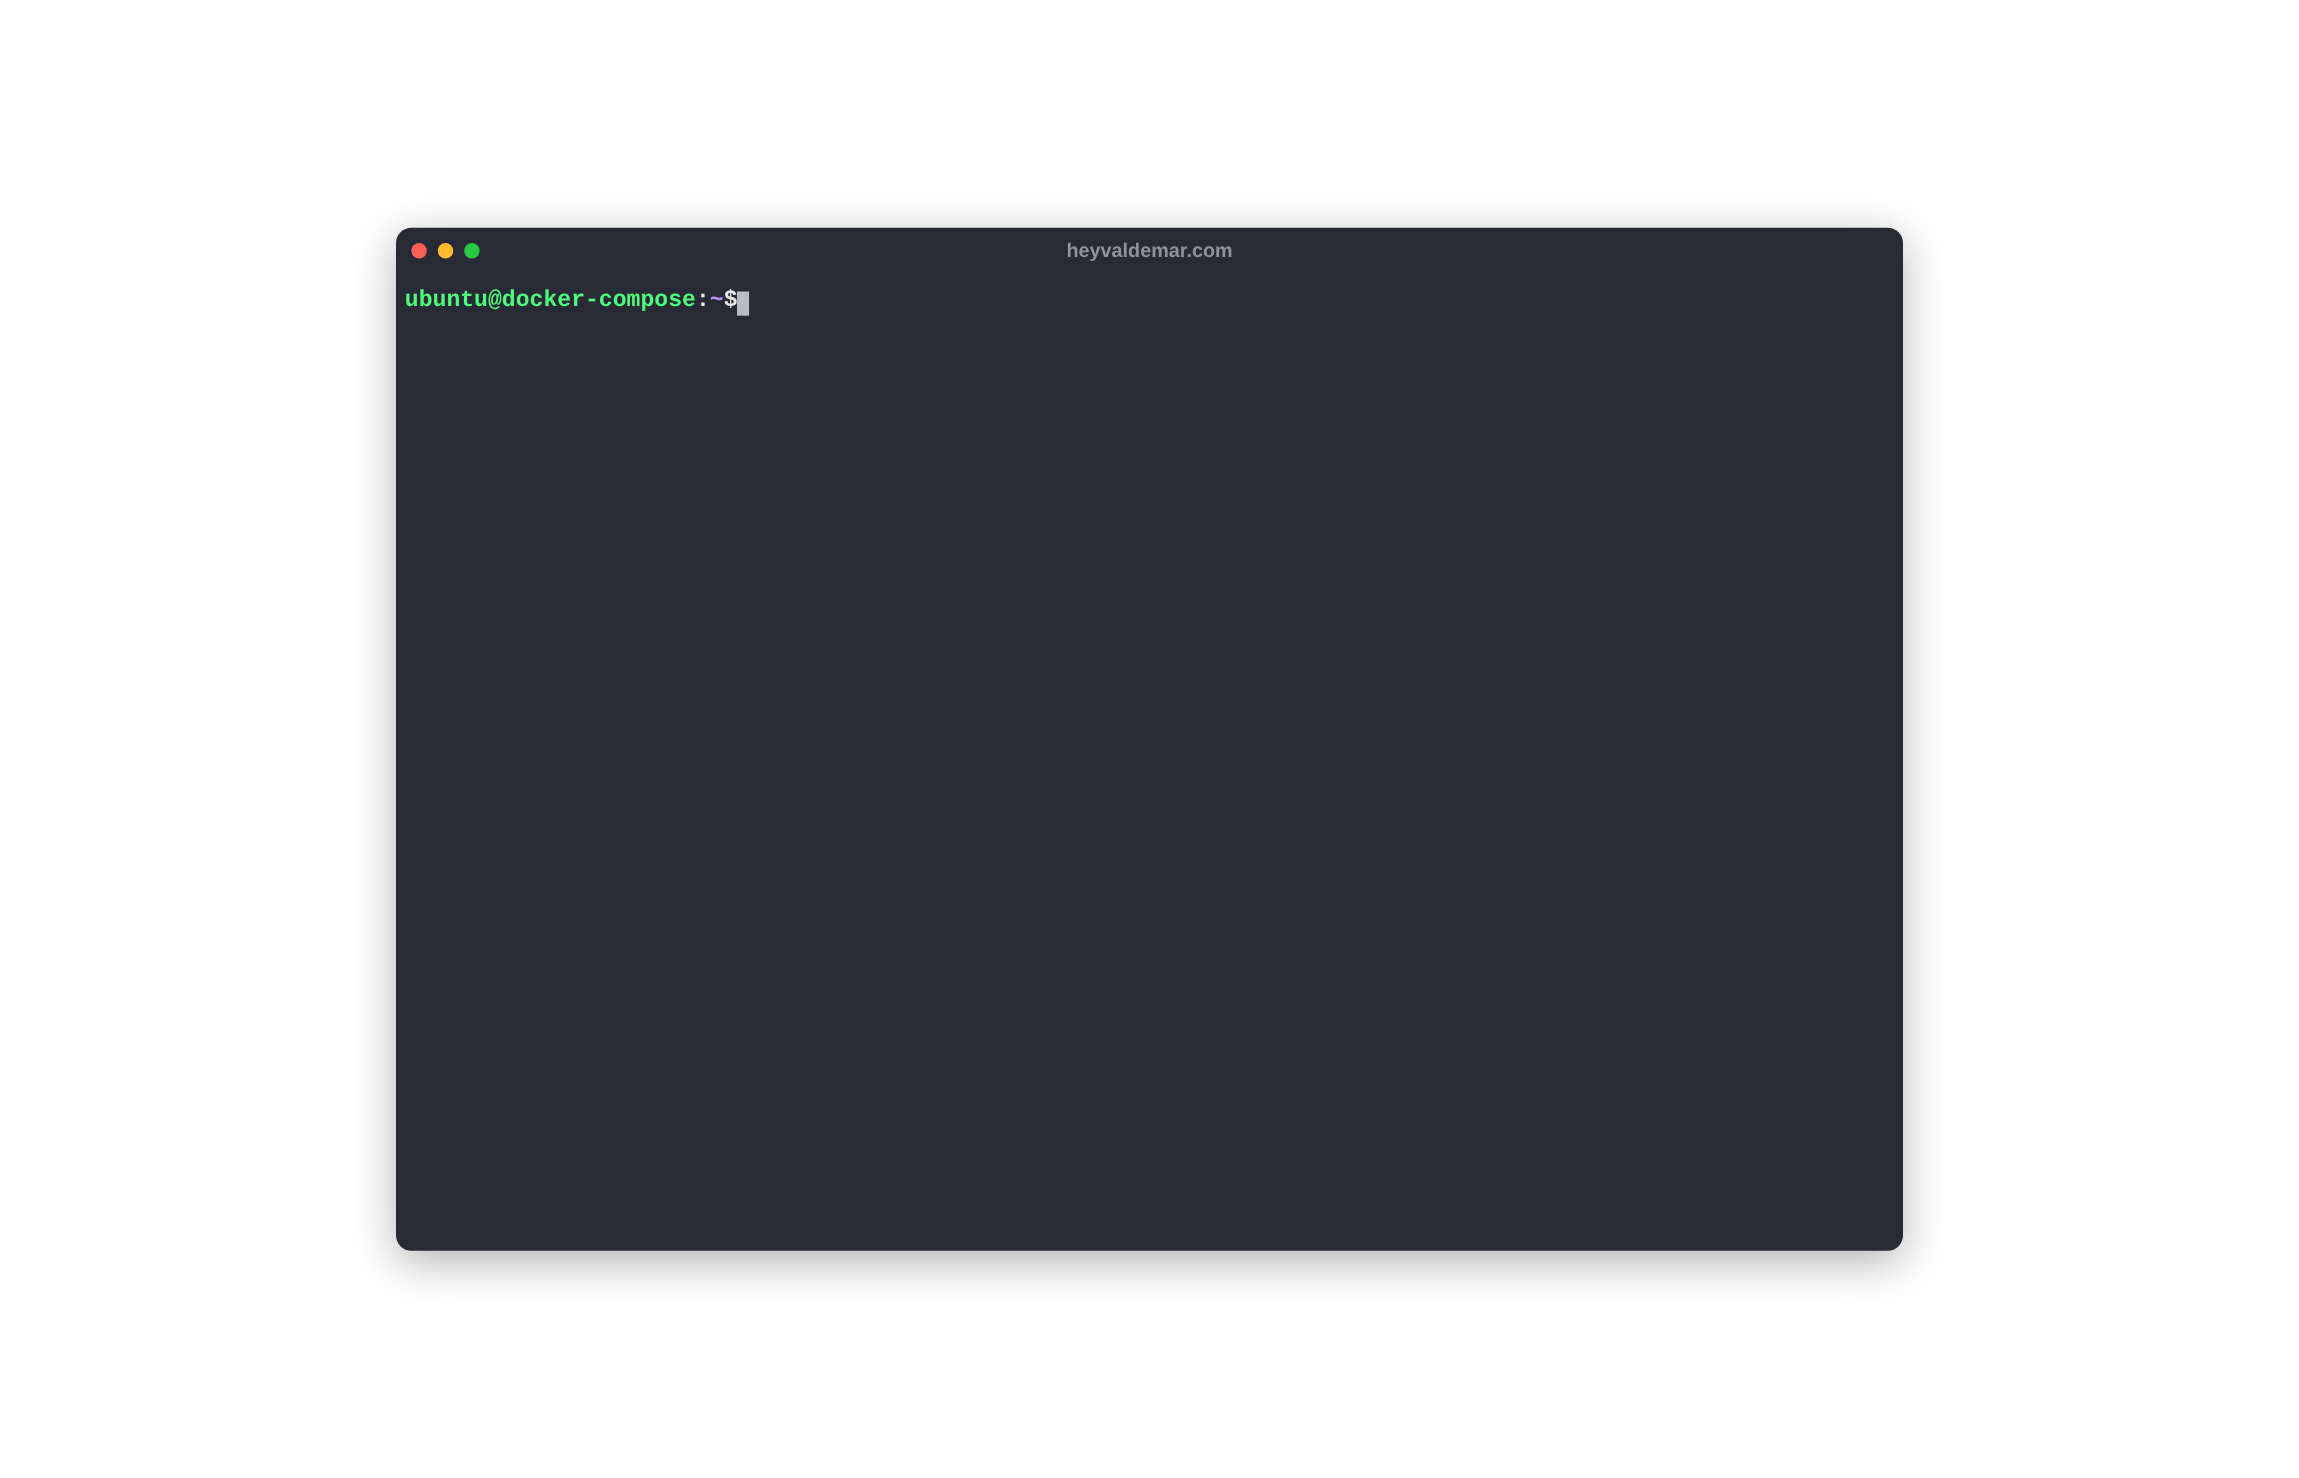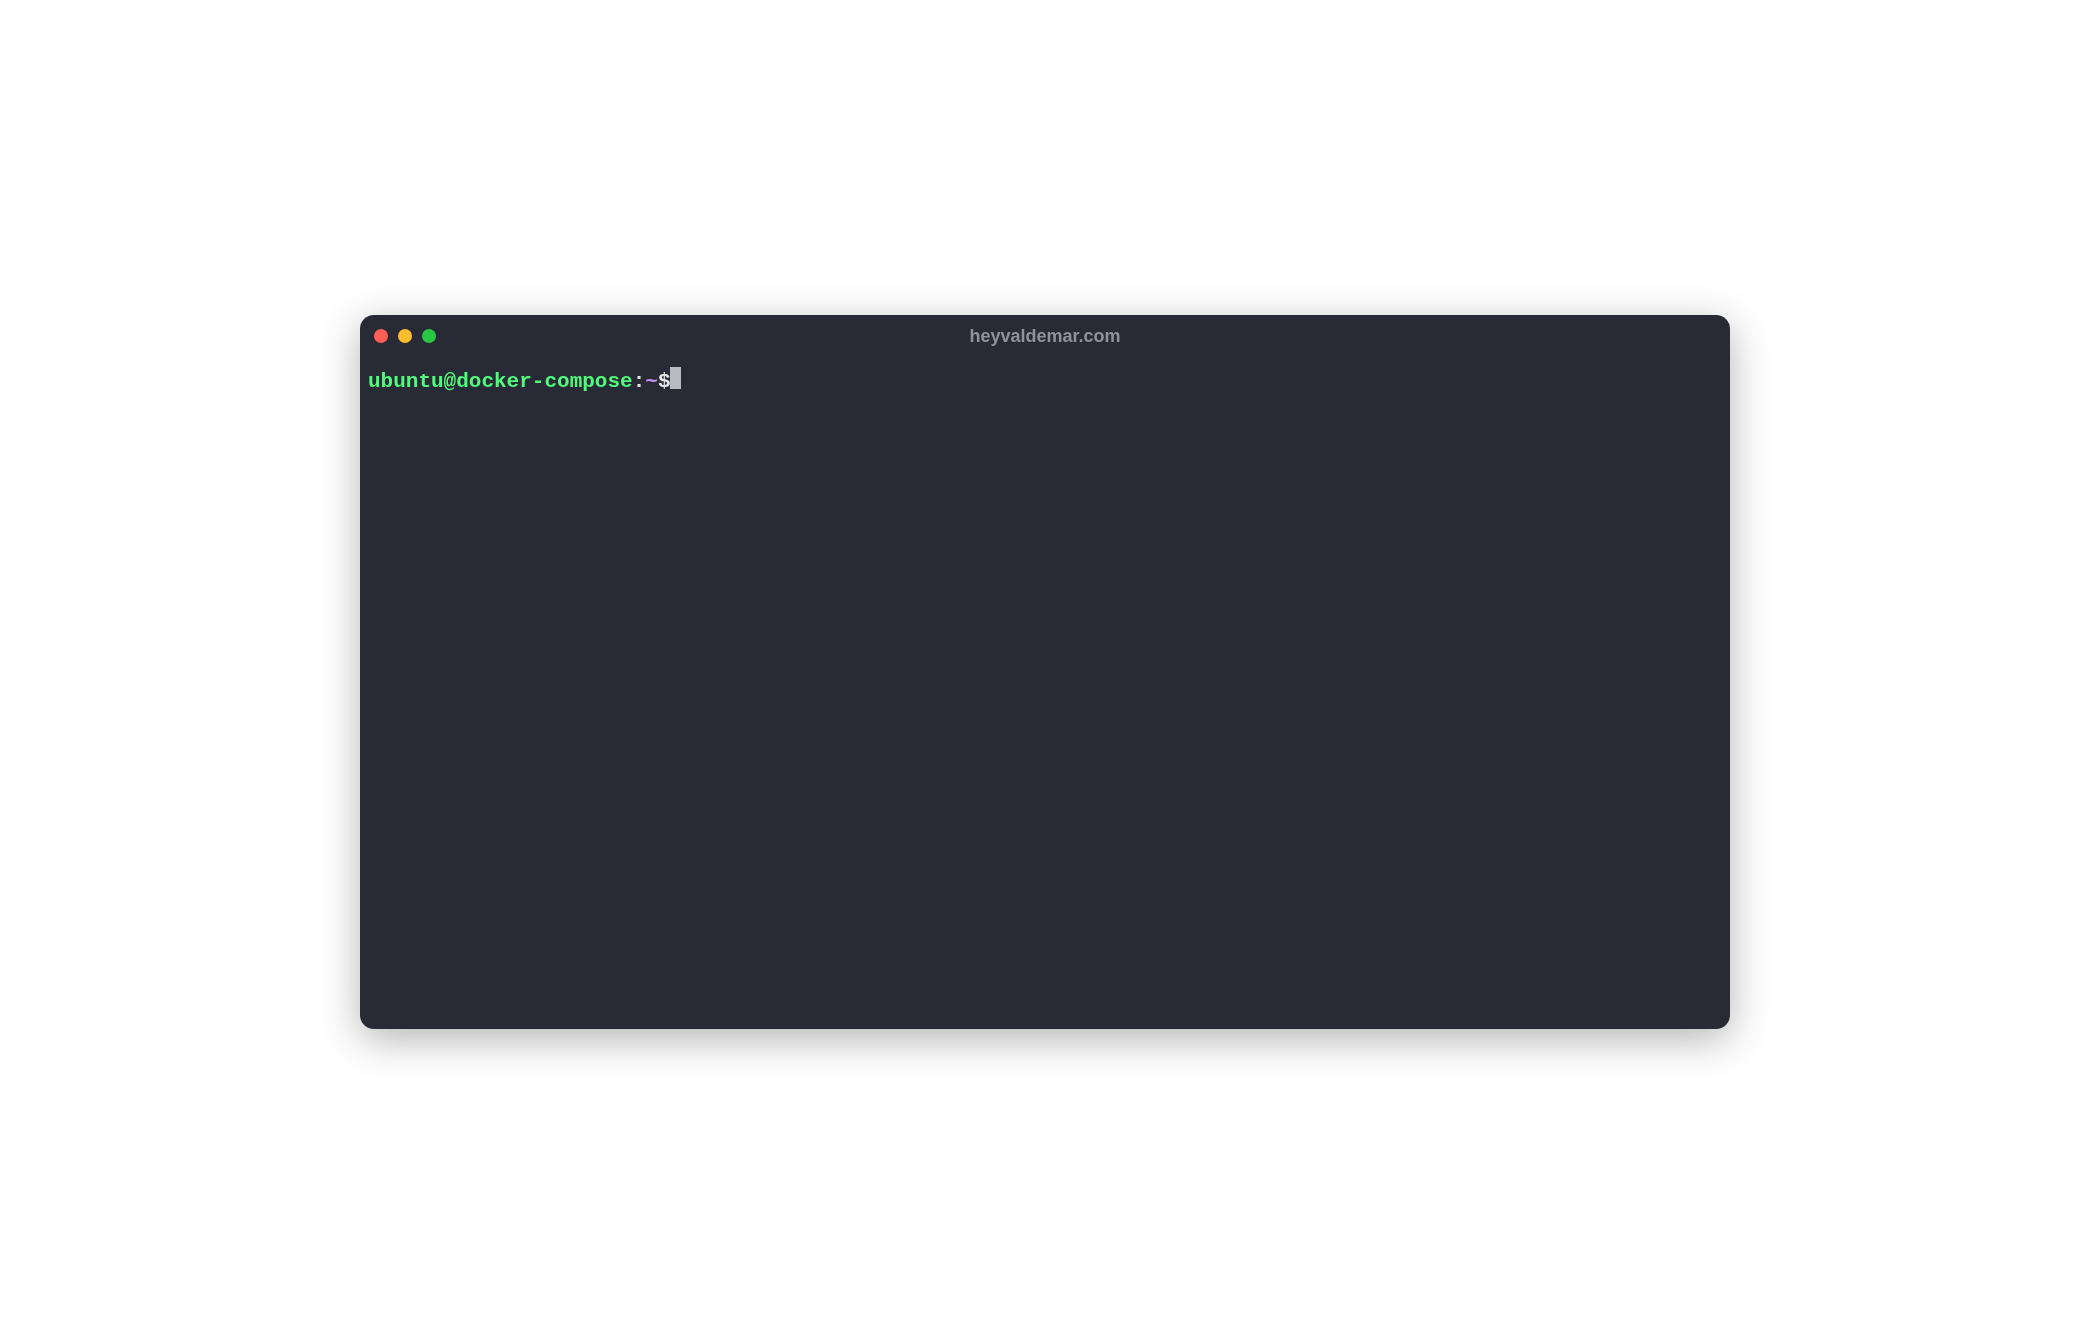--- a/index.html
+++ b/index.html
@@ -12,21 +12,21 @@
       background: #ffffff;
       display: flex;
       justify-content: center;
       align-items: center;
       min-height: 100vh;
       font-family: "SF Mono", Menlo, Monaco, "Courier New", monospace;
     }
 
     .terminal-window {
       width: 1370px;
-      height: 714px;
+      height: 930px;
       background: #282a36;
       border-radius: 14px;
       overflow: hidden;
       box-shadow: 0 10px 40px rgba(0,0,0,0.3);
       display: flex;
       flex-direction: column;
     }
 
     .titlebar {
       height: 42px;
@@ -74,21 +74,21 @@
       flex: 1;
       padding: 10px 8px;
       font-size: 21px;
       line-height: 1.4;
       color: #e8e8e8;
     }
 
     .prompt-line {
       display: flex;
       flex-wrap: wrap;
-      align-items: flex-start;
+      align-items: flex-end;
     }
 
     .user-host {
       color: #50fa7b;
       font-weight: 700;
     }
 
     .separator {
       color: #e8e8e8;
       font-weight: 700;

